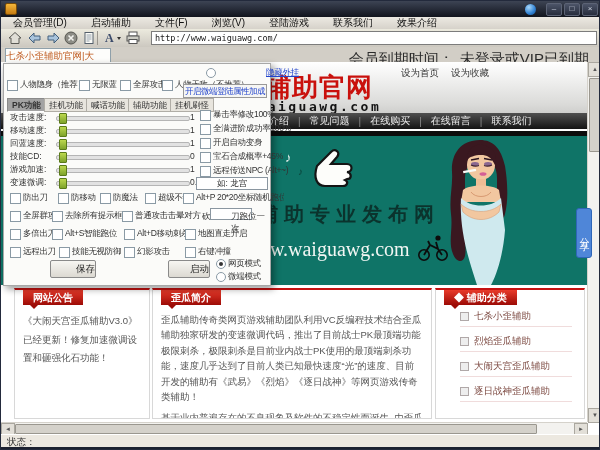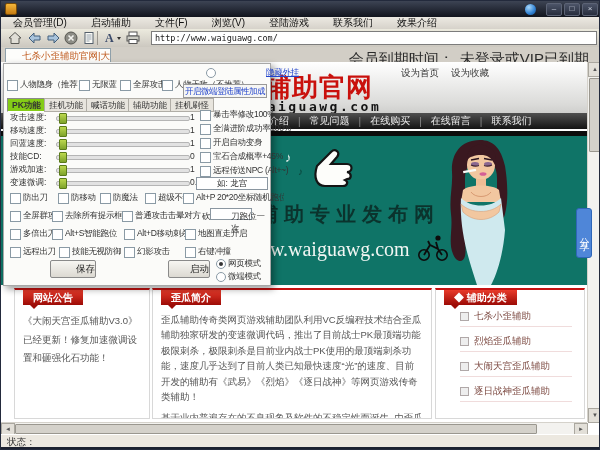--- a/index.html
+++ b/index.html
@@ -18,21 +18,21 @@
            background:linear-gradient(#ece9e2,#d6d2ca);font-size:10px;color:#111;}
   
   #toolbar{left:0;top:28px;width:600px;height:18px;background:linear-gradient(#eceade,#ccc8c0);border-bottom:1px solid #b2afa6;}
   .tbico{position:absolute;top:1px;width:16px;height:16px;}
   #urlbox{position:absolute;left:150px;top:2px;width:438px;height:12px;border:1px solid #7c7c7c;background:#fff;
           font-family:"DejaVu Sans Mono",monospace;font-size:8.5px;color:#222;padding:0 3px;}
   #tbsep{position:absolute;left:96px;top:2px;width:1px;height:14px;background:#9a968e;}
   
   #tabrow{left:0;top:46px;width:600px;height:15px;background:#d2cec6;}
   #maintab{position:absolute;left:4px;top:1px;width:104px;height:14px;background:#fdfdfb;border:1px solid #8fa0aa;border-bottom:none;
-           font-size:9.5px;color:#bf5a1e;text-align:right;line-height:14px;}
+           font-size:9.5px;color:#bf5a1e;text-align:left;line-height:14px;}
   #memberinfo{position:absolute;right:12px;top:3px;font-size:15px;color:#2b2b2b;display:flex;gap:6px;}
   
   #webarea{left:0;top:61px;width:600px;height:372px;background:#fff;overflow:hidden;}
   #siteheader{left:0;top:0;width:586px;height:51px;background:linear-gradient(#ffffff,#dbdbd9 82%,#cfcfcd);}
   #toplinks{left:400px;top:5px;display:flex;gap:12px;font-size:9.5px;color:#333;}
   #logotitle{left:210px;top:8px;font-size:26px;font-weight:bold;color:#c9100c;letter-spacing:1px;white-space:nowrap;}
   #logodomain{left:215px;top:37px;font-size:13px;font-weight:bold;letter-spacing:2.5px;color:#141414;
               font-family:"DejaVu Sans Mono",monospace;white-space:nowrap;}
   #navbar{left:0;top:51px;width:586px;height:16px;background:linear-gradient(#505050,#141414);display:flex;align-items:center;
           padding-left:248px;box-sizing:border-box;font-size:10px;color:#eee;white-space:nowrap;}
@@ -70,21 +70,21 @@
          box-shadow:3px 3px 7px rgba(0,0,0,.4);z-index:10;font-size:8.5px;color:#333;}
   .cb,.rad{position:absolute;display:flex;align-items:center;gap:2px;white-space:nowrap;letter-spacing:-.3px;}
   .cb i{width:9px;height:9px;border:1px solid #8a9aa5;background:#fff;flex:none;}
   .rad i{width:8px;height:8px;border:1px solid #8a9aa5;border-radius:50%;background:#fff;flex:none;position:relative;}
   .rad.on i:after{content:"";position:absolute;left:2px;top:2px;width:4px;height:4px;border-radius:50%;background:#333;}
   .cb b,.rad b{font-weight:normal;}
   #hideplug{color:#2244cc;text-decoration:underline;margin-left:48px;}
   #attrlink{position:absolute;left:179px;top:20px;width:82px;height:12px;border:1px solid #999;color:#2244cc;font-size:8.5px;
             line-height:12px;text-align:center;letter-spacing:-.5px;background:#f6f6f4;}
   .ptab{position:absolute;top:34px;height:12px;line-height:12px;padding:0 4px;border:1px solid #b0ada6;background:#e8e5de;font-size:8.5px;}
-  .ptab.on{background:#84cc16;border-color:#8a8a8a;font-weight:bold;border-bottom-color:#fff;}
+  .ptab.on{background:#a3a3a3;border-color:#8a8a8a;font-weight:bold;border-bottom-color:#fff;}
   .slabel{position:absolute;left:6px;width:46px;}
   .strack{position:absolute;left:52px;width:132px;height:3px;background:#e2e2e2;border:1px solid #b5b5b5;border-radius:2px;}
   .shandle{position:absolute;left:2px;top:-4px;width:6px;height:9px;background:linear-gradient(#bcd84e,#7ea32a);
            border:1px solid #5a7a1a;border-radius:1px;}
   .sval{position:absolute;left:186px;width:18px;}
   .gridtxt{overflow:hidden;max-width:88px;}
   .pbtn{position:absolute;height:16px;background:linear-gradient(#f7f6f2,#dcd9d2);border:1px solid #8a8a8a;border-radius:2px;
         font-size:9.5px;text-align:right;line-height:15px;color:#222;}
   .smallinput{position:absolute;border:1px solid #8a96a0;background:#fff;font-size:8.5px;padding:0 20px;box-sizing:border-box;
               font-family:"Liberation Sans",sans-serif;color:#333;}

